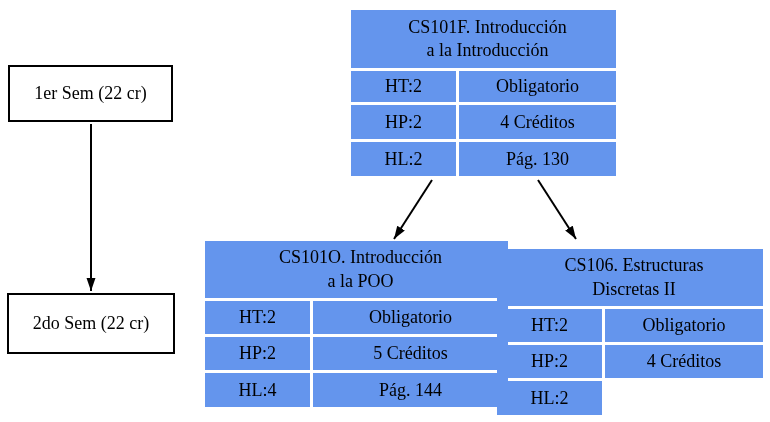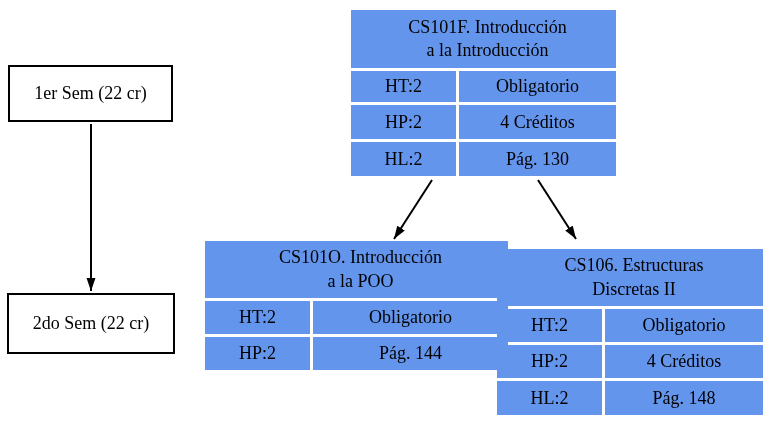--- a/index.html
+++ b/index.html
@@ -88,29 +88,30 @@
   </div>
 
   <div class="course course-bl">
     <div class="cell header">
       <span>CS101O. Introducción</span>
       <span>a la POO</span>
     </div>
     <div class="cell">HT:2</div>
     <div class="cell">Obligatorio</div>
     <div class="cell">HP:2</div>
+    <div class="cell">5 Créditos</div>
+    <div class="cell">HL:4</div>
     <div class="cell">Pág. 144</div>
   </div>
 
   <div class="course course-br">
     <div class="cell header">
       <span>CS106. Estructuras</span>
       <span>Discretas II</span>
     </div>
     <div class="cell">HT:2</div>
     <div class="cell">Obligatorio</div>
     <div class="cell">HP:2</div>
     <div class="cell">4 Créditos</div>
     <div class="cell">HL:2</div>
-    <div class="cell">Pág. 148</div>
   </div>
 
 </div>
 
 </body></html>

